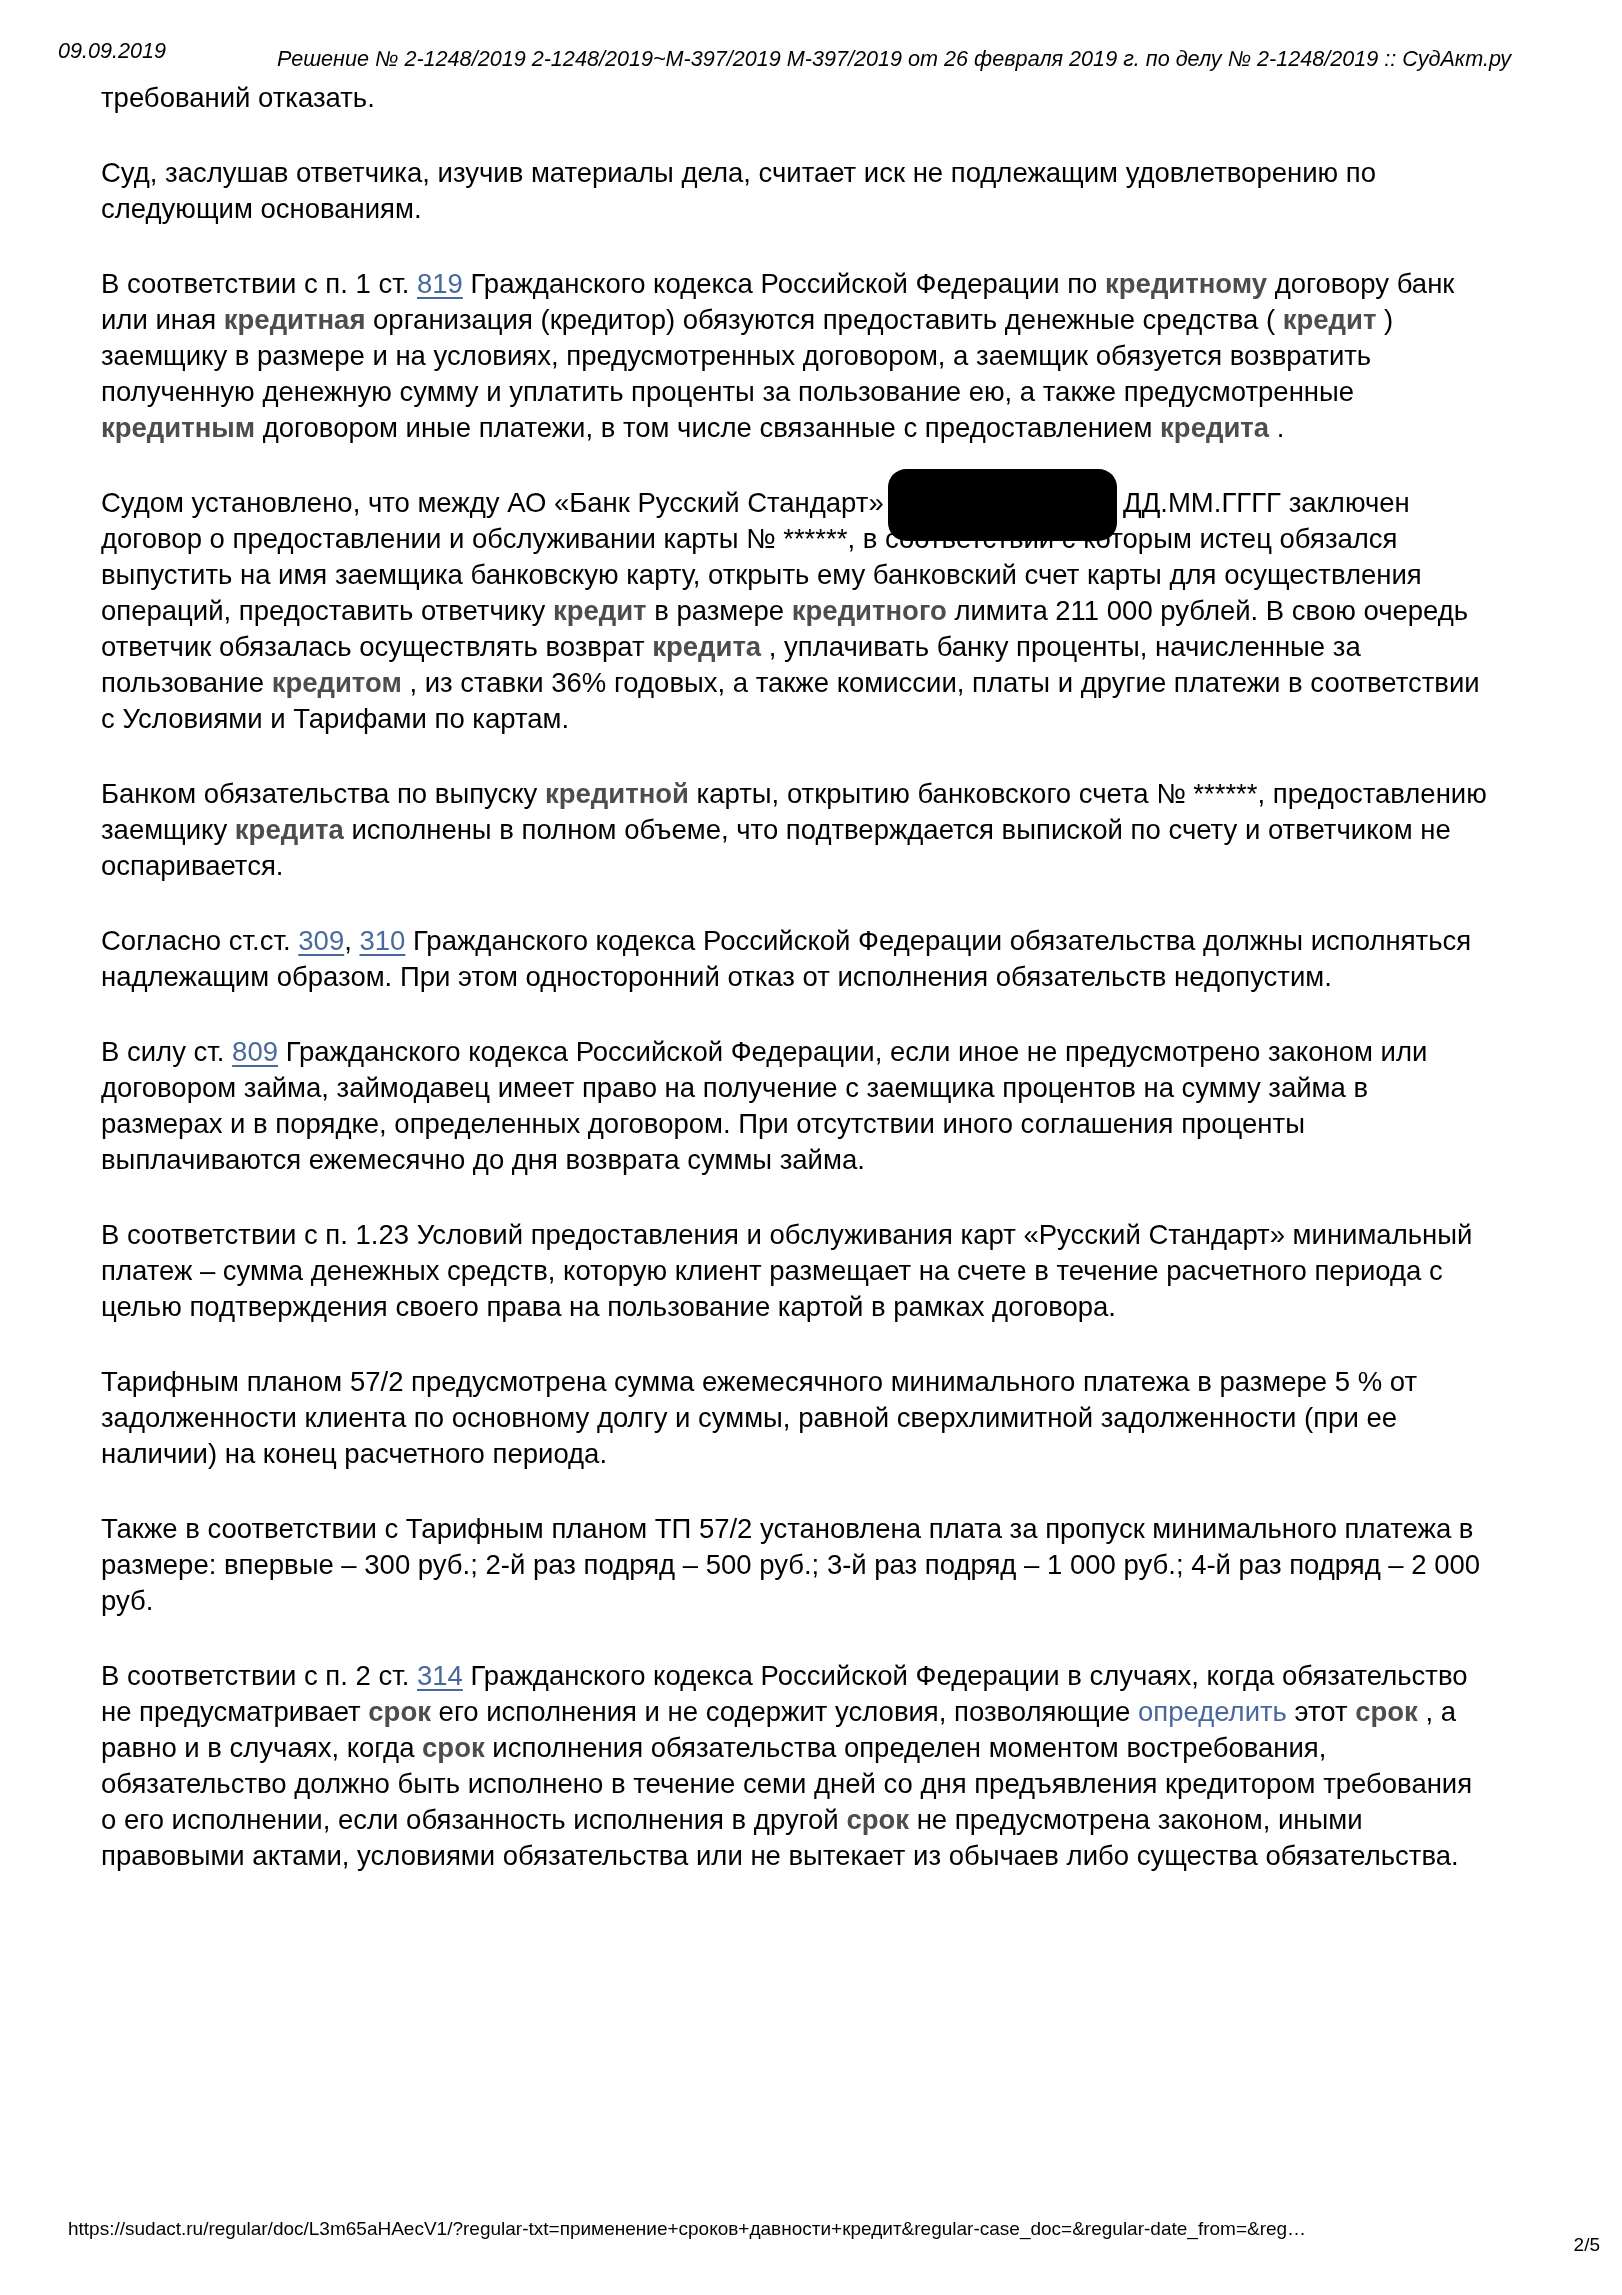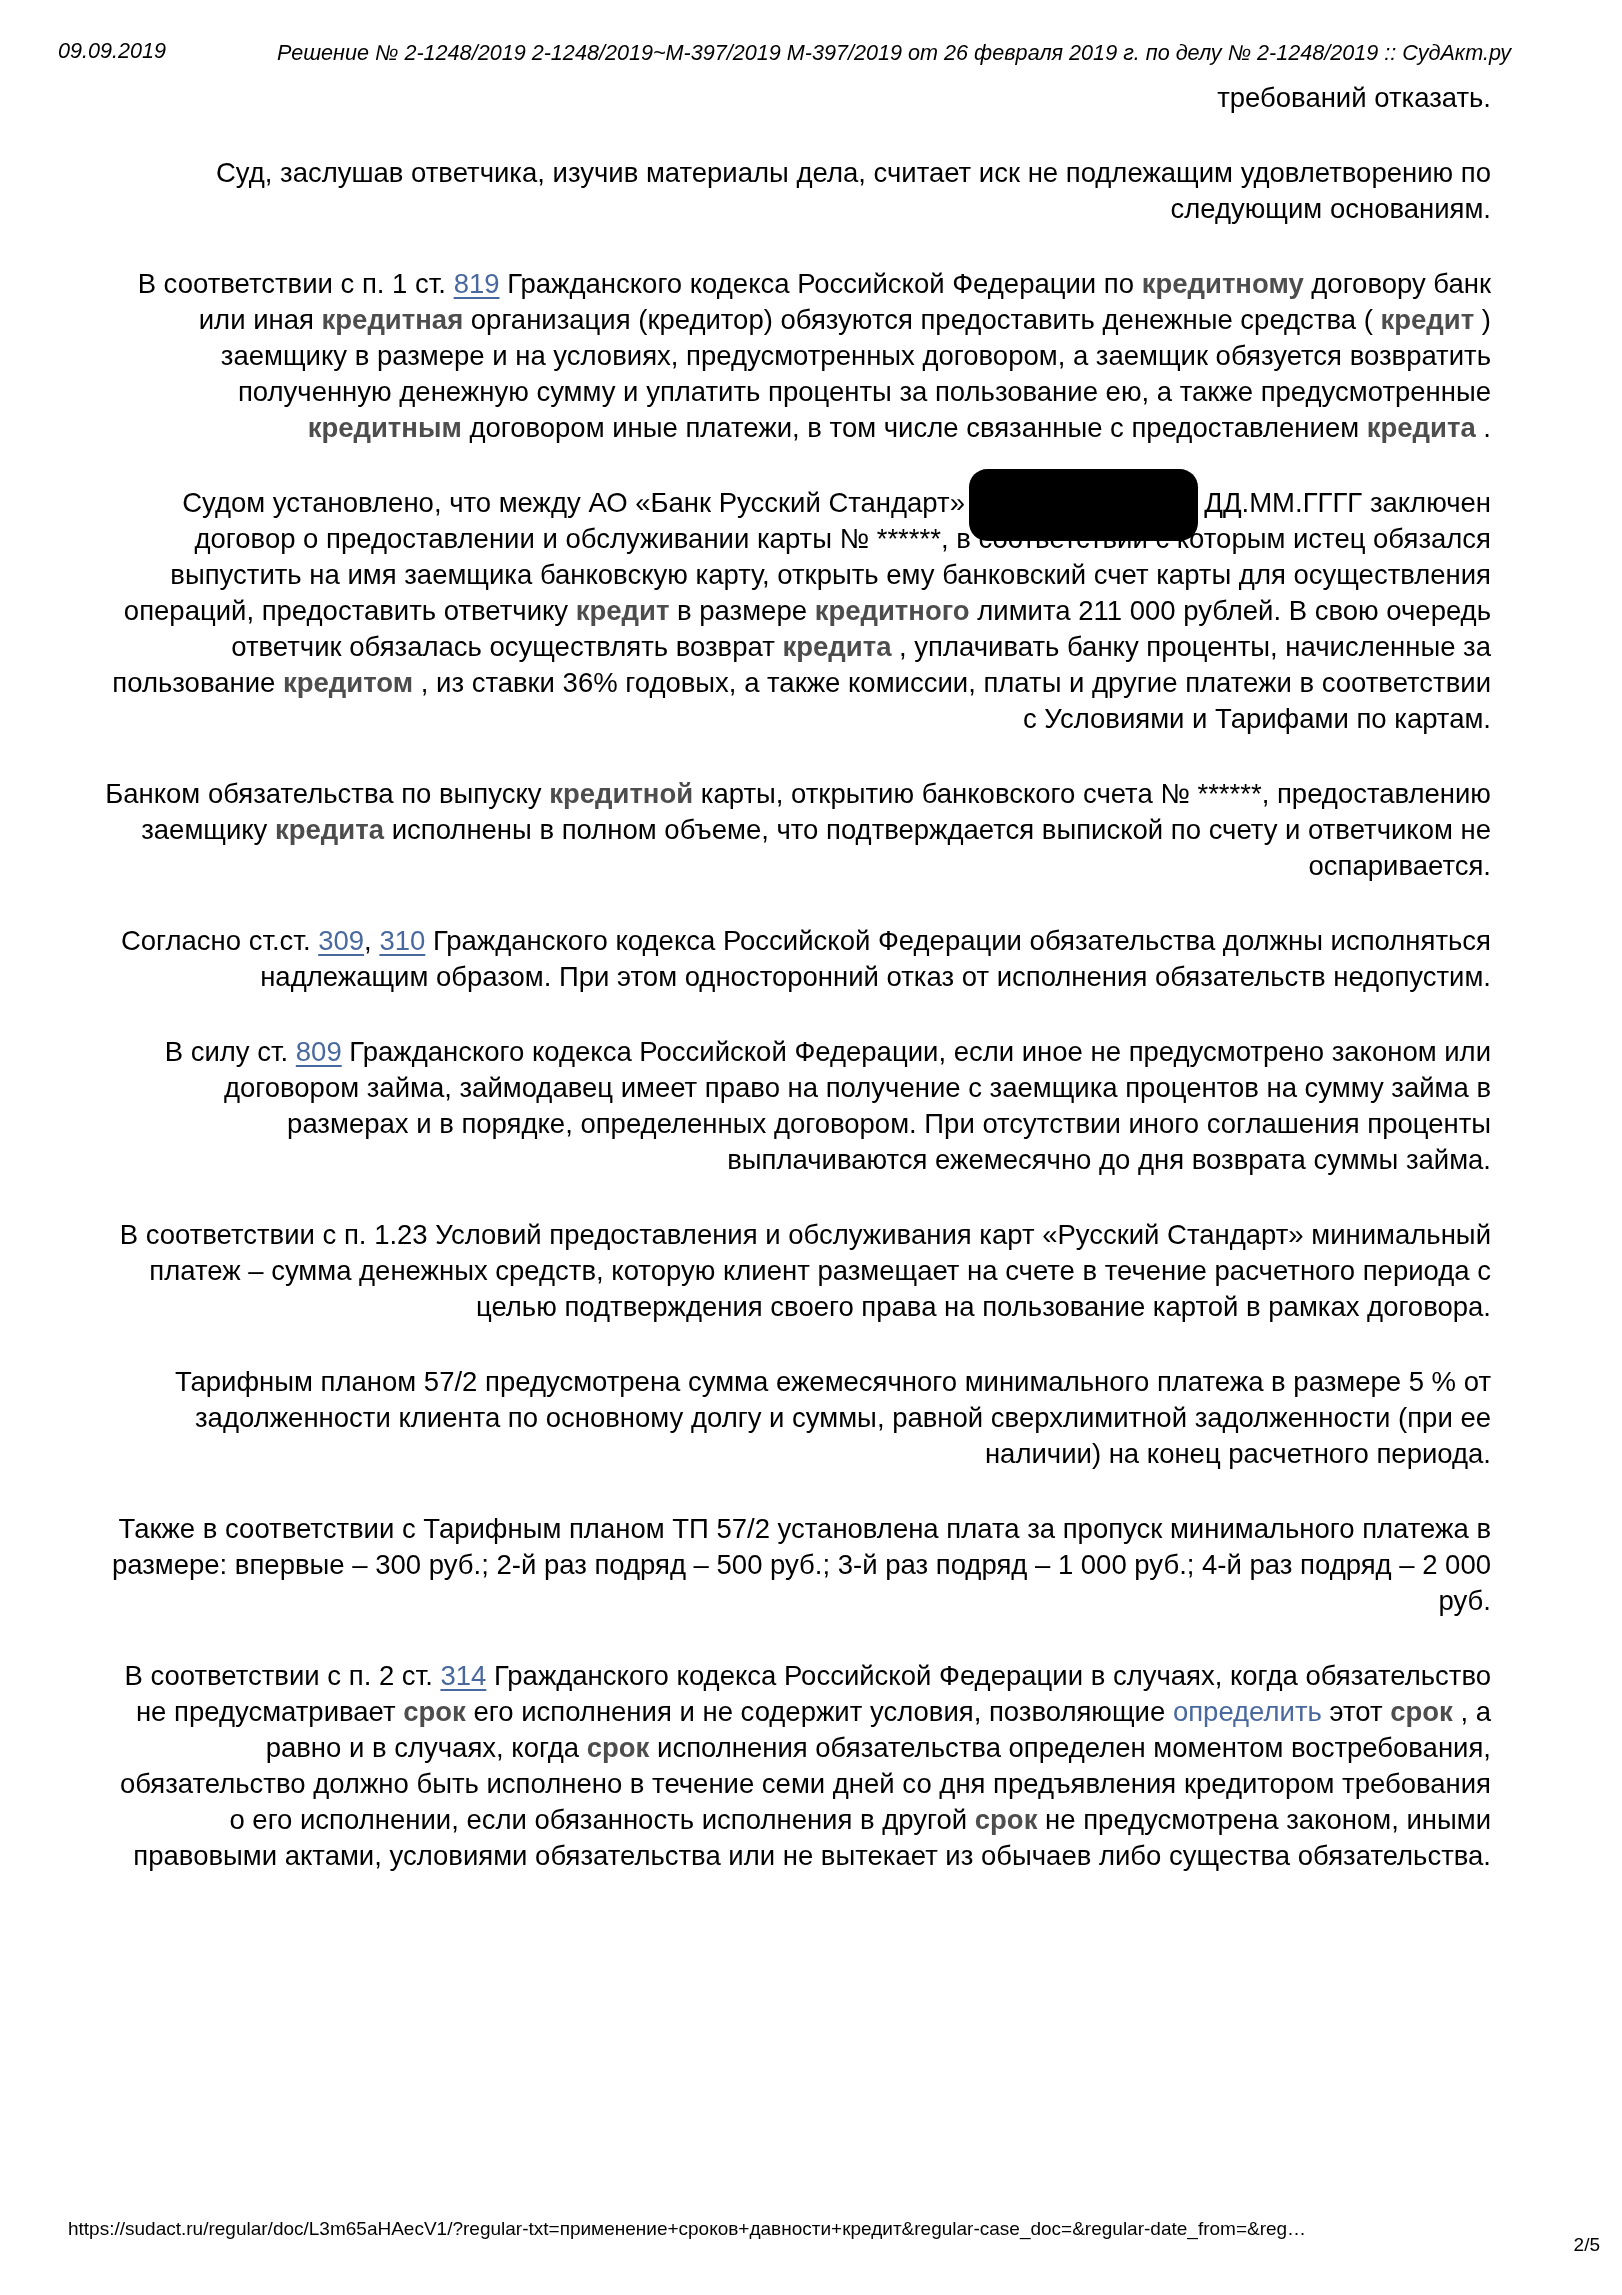--- a/index.html
+++ b/index.html
@@ -20,32 +20,32 @@
     left: 0;
     right: 0;
     height: 29px;
     font-size: 21.6px;
     line-height: 26px;
     color: #000;
     white-space: nowrap;
     font-style: italic;
   }
   .header-date { position: absolute; left: 58px; top: 0; }
-  .header-title { position: absolute; left: 277px; top: 2px; }
+  .header-title { position: absolute; left: 277px; top: 8px; }
 
   
   .document {
     position: absolute;
     top: 80px;
     left: 101px;
     width: 1390px;
     font-size: 27.5px;
     line-height: 36px;
     color: var(--text, #000);
-    text-align: right;
+    text-align: left;
   }
   .document p { margin: 39px 0; }
   .document p:first-child { margin-top: 0; }
 
   .term {
     font-weight: bold;
     color: var(--term, #4d4d4d);
   }
   a.statute {
     color: var(--link, #49699e);

